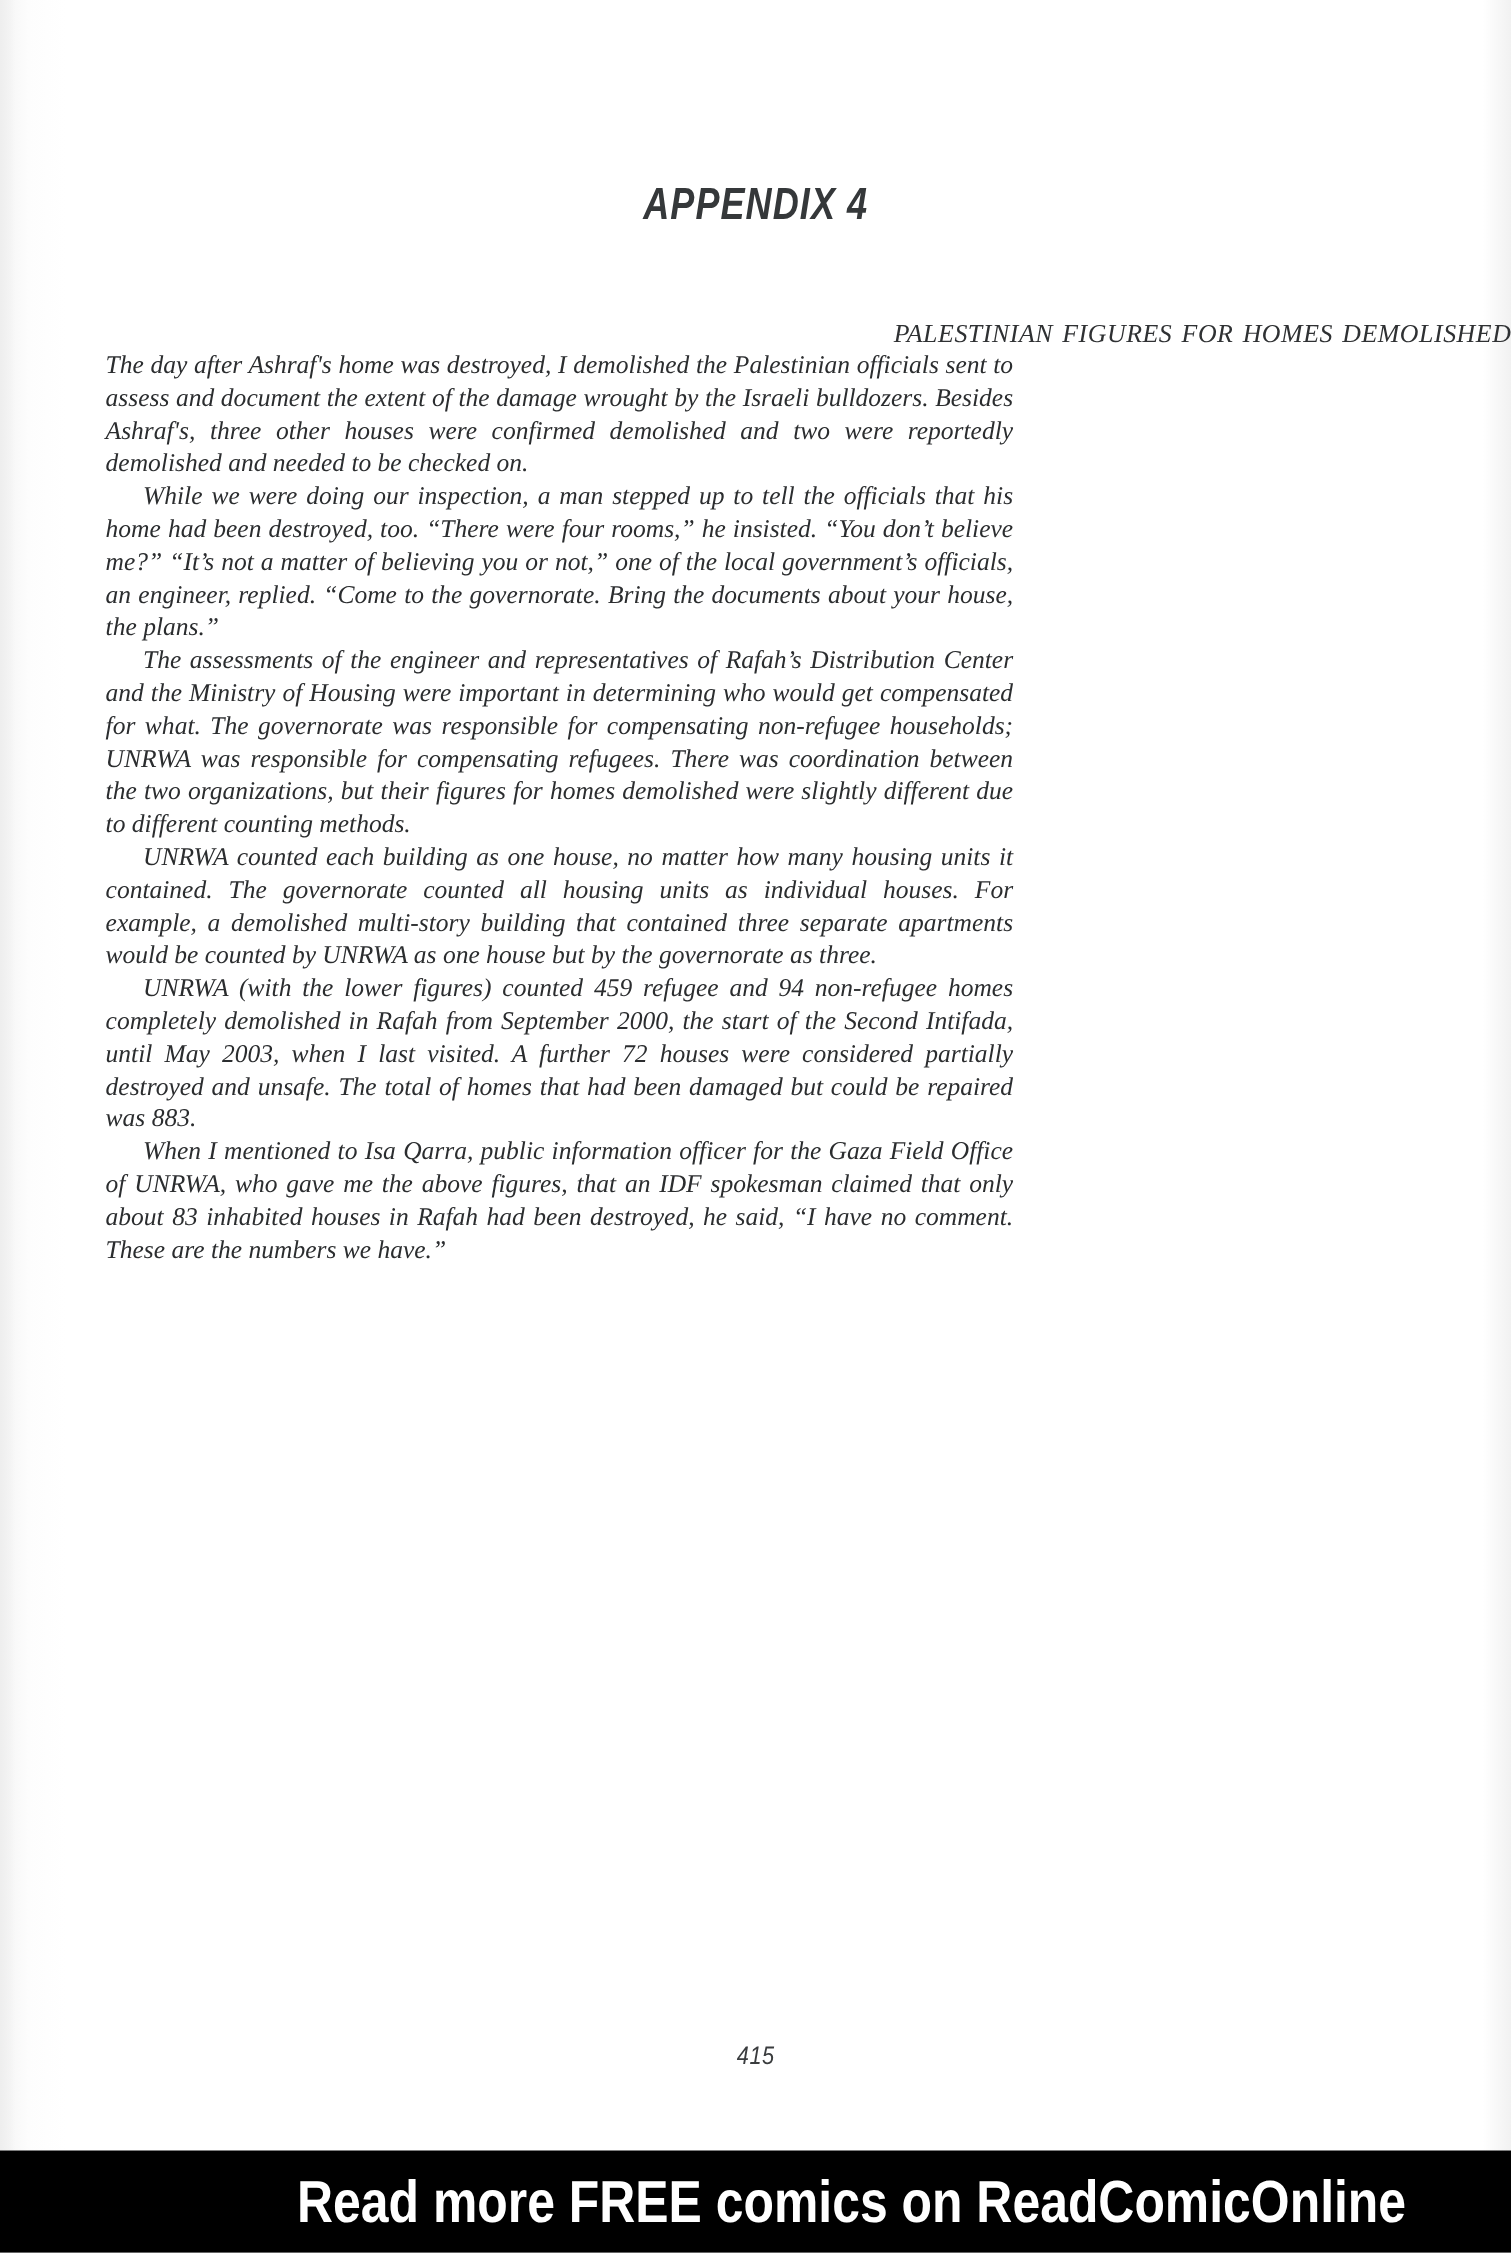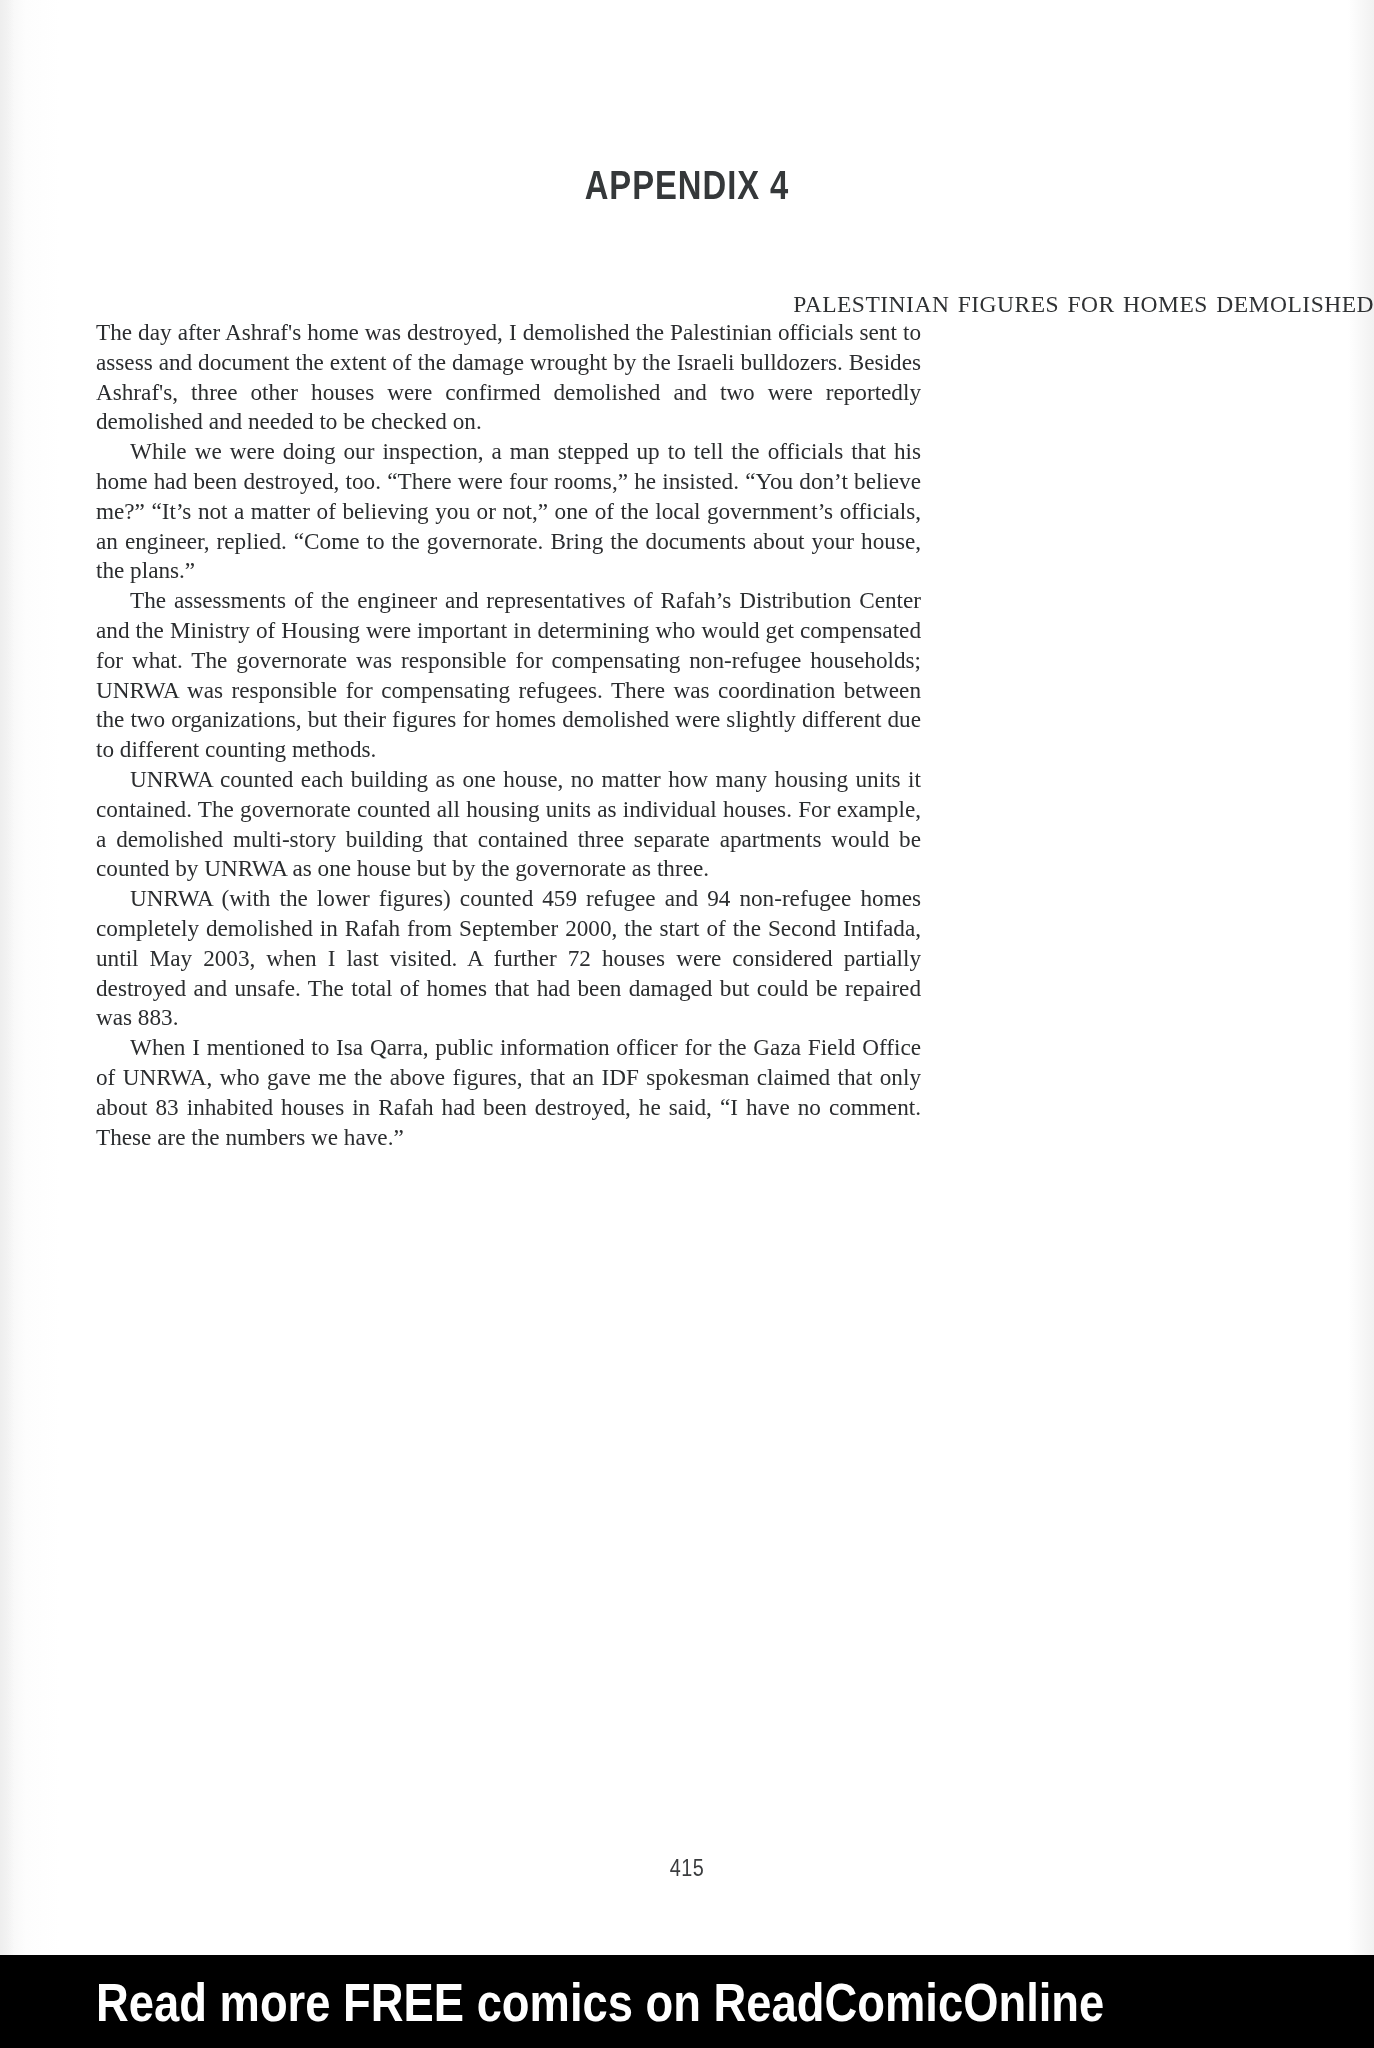--- a/index.html
+++ b/index.html
@@ -20,20 +20,21 @@
   
   #page-sheet {
     position: absolute;
     left: 0; top: 0;
     width: 1374px;
     height: 1955px;
     background: #fefefe;
     background-image:
       linear-gradient(to right, #f4f4f4 0px, #fdfdfd 26px, #ffffff 60px),
       linear-gradient(to bottom, #fbfbfb 0px, #ffffff 50px);
+    font-style: italic;
   }
   
   #scan-edge-left {
     position: absolute;
     left: 0; top: 0;
     width: 14px; height: 1955px;
     background: linear-gradient(to right, #eeeeee, rgba(255,255,255,0));
   }
   #scan-edge-right {
     position: absolute;
@@ -109,21 +110,21 @@
   
   #promo-banner {
     position: absolute;
     left: 0;
     top: 1955px;
     width: 1374px;
     height: 93px;
     background: #000000;
     display: flex;
     align-items: center;
-    justify-content: flex-start;
+    justify-content: flex-end;
   }
   #promo-banner-text {
     font-family: "Liberation Sans Narrow", "Liberation Sans", "DejaVu Sans", sans-serif;
     font-weight: 700;
     font-size: 54px;
     color: #ffffff;
     letter-spacing: 0px;
     transform: scaleX(0.84);
     transform-origin: 50% 50%;
     white-space: nowrap;

